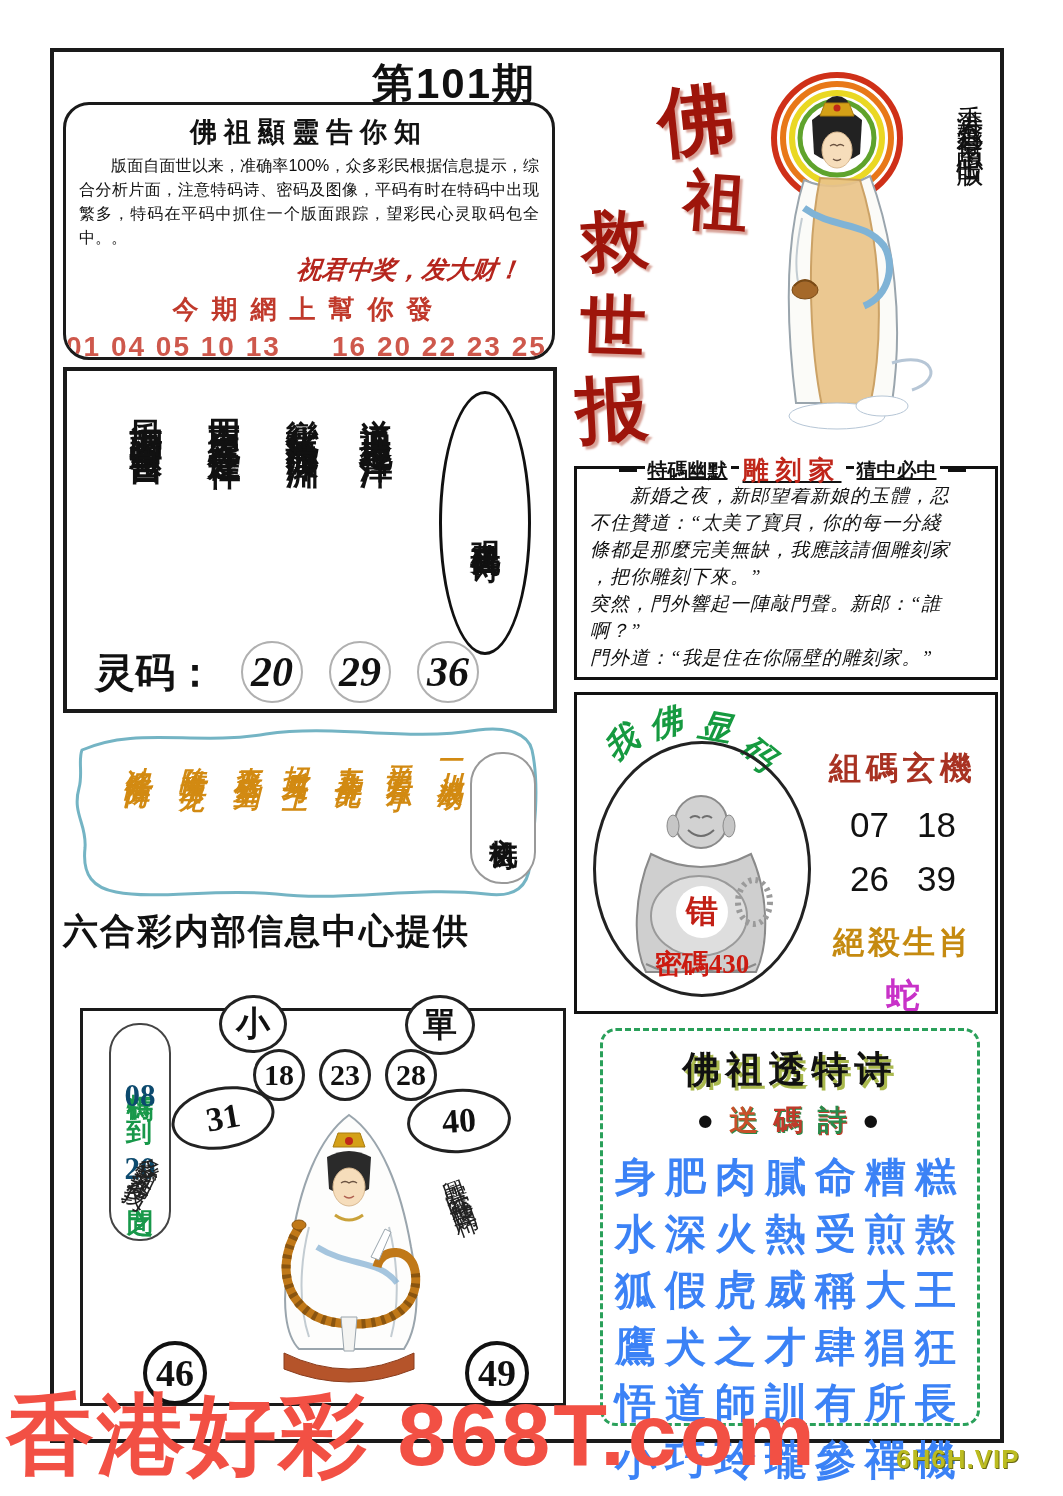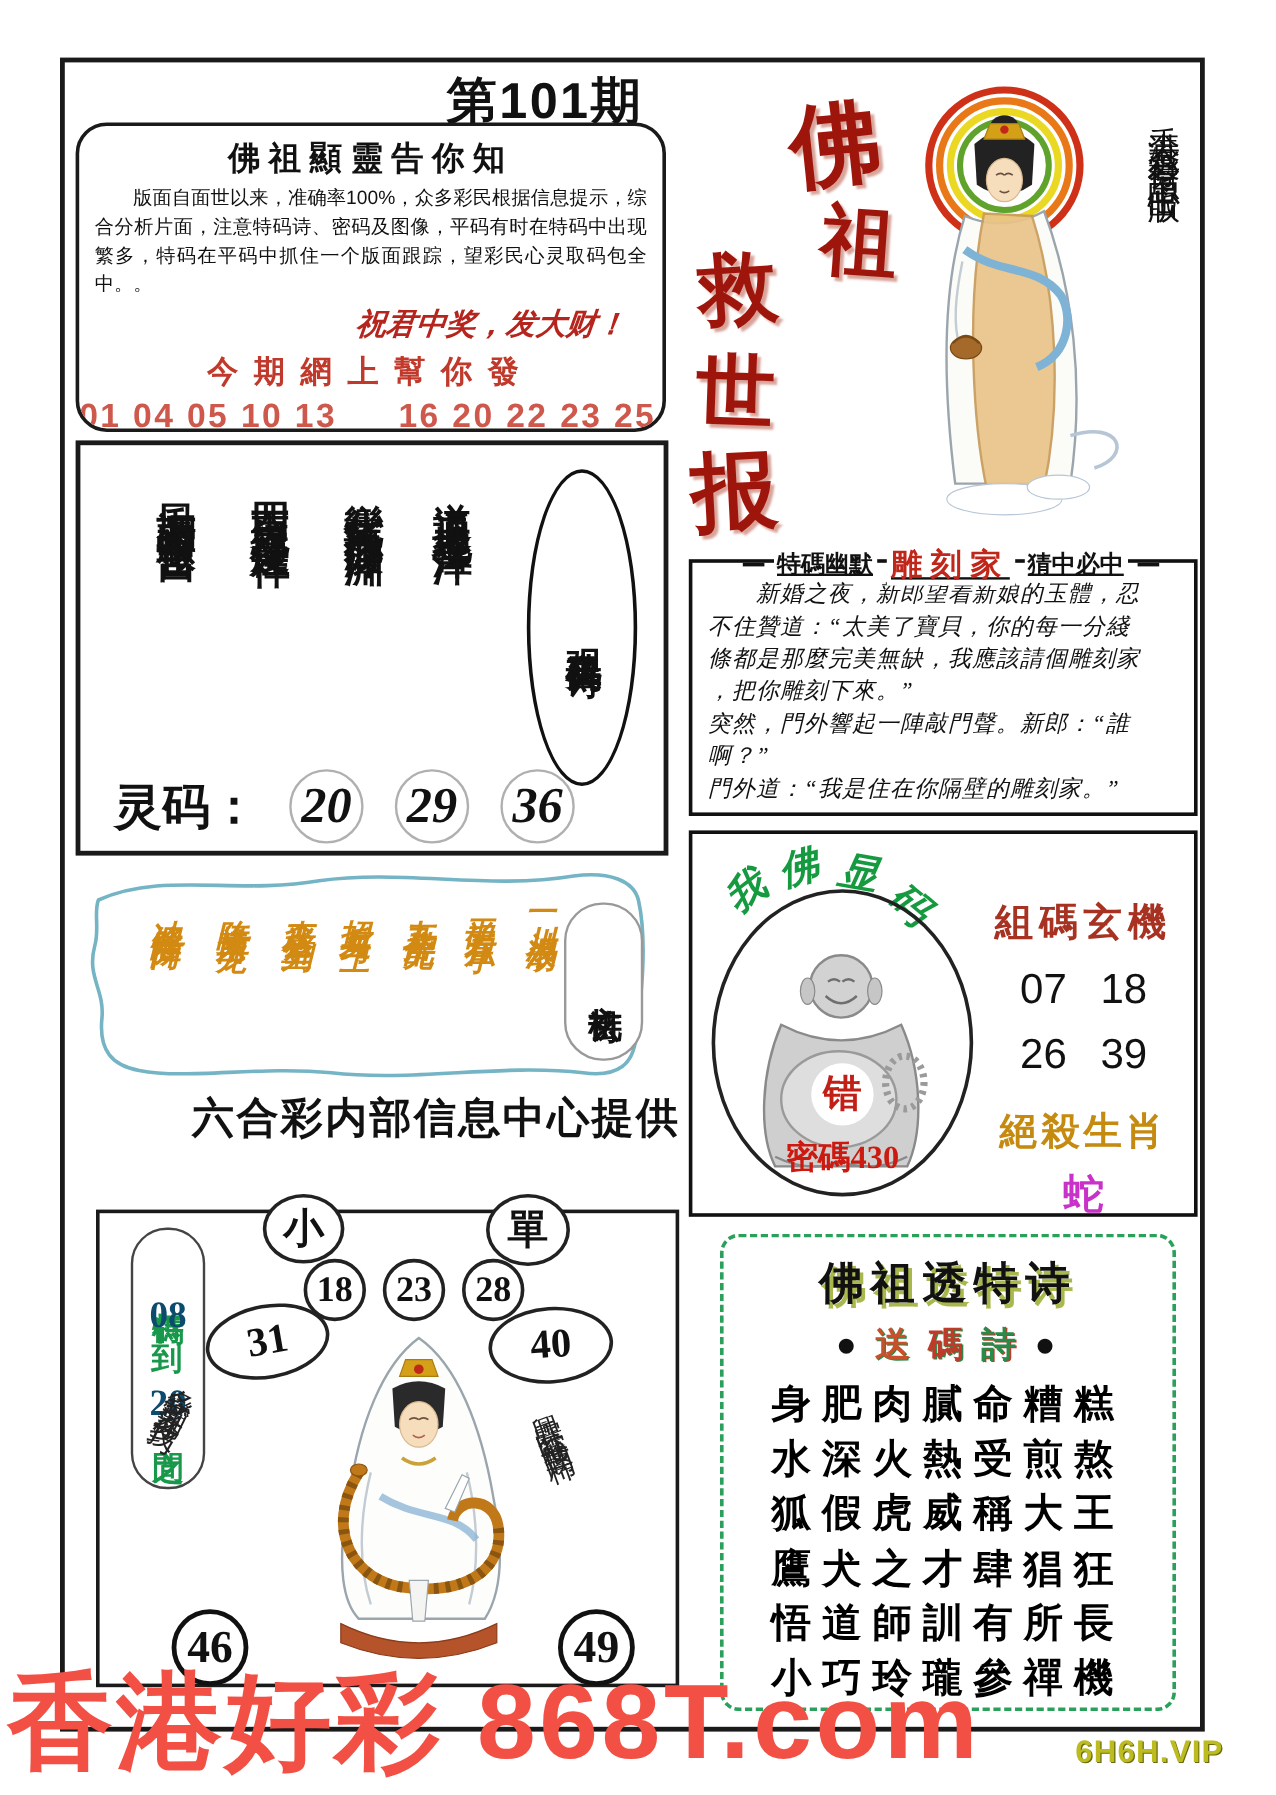--- a/index.html
+++ b/index.html
@@ -38,21 +38,21 @@
 
   
   .boxW{position:absolute;left:66px;top:716px;width:480px;height:192px;}
   .boxW svg{position:absolute;left:0;top:0;}
   .colW{position:absolute;top:30px;font-size:25px;font-weight:bold;font-style:italic;
         color:#d28a12;letter-spacing:5px;}
   .ovalW{position:absolute;left:404px;top:36px;width:62px;height:128px;border:2px solid #999;
          border-radius:32px;background:#fff;display:flex;align-items:center;justify-content:center;}
   .ovalW span{font-size:28px;font-weight:bold;letter-spacing:2px;}
 
-  .heading{position:absolute;left:73px;top:908px;width:494px;text-align:right;
+  .heading{position:absolute;left:63px;top:908px;width:494px;text-align:left;
            font-size:35px;font-weight:bold;letter-spacing:2px;}
 
   
   .boxC{position:absolute;left:80px;top:1008px;width:486px;height:398px;box-sizing:border-box;
         border:3px solid #1a1a1a;}
   .pill{position:absolute;left:26px;top:12px;width:58px;height:214px;border:2px solid #444;
         border-radius:30px;display:flex;flex-direction:column;align-items:center;justify-content:center;gap:1px;}
   .pill .g{color:#18984a;font-size:26px;font-weight:bold;letter-spacing:2px;}
   .pill .n{color:#0c4a6e;font-size:31px;font-weight:bold;}
   .ovalC{position:absolute;background:#fff;border:3px solid #222;border-radius:50%;
@@ -93,21 +93,21 @@
   
   .boxT{position:absolute;left:600px;top:1028px;width:380px;height:398px;box-sizing:border-box;
         border:3px dashed #2aa05a;border-radius:16px;}
   .boxT .ttl{margin-top:14px;text-align:center;font-size:37px;font-weight:bold;letter-spacing:6px;
              text-shadow:3px 3px 0 #a9b84c;}
   .boxT .sub{margin-top:6px;text-align:center;font-size:29px;font-weight:bold;letter-spacing:4px;}
   .boxT .sub .c1{color:#c8502a;text-shadow:1px 1px 0 #2a8a4a;}
   .boxT .sub .c2{color:#c03a2a;text-shadow:1px 1px 0 #2a8a4a;}
   .boxT .sub .c3{color:#2a8a4a;text-shadow:1px 1px 0 #c03a2a;}
   .boxT .rows{margin-top:8px;text-align:center;}
-  .boxT .rows div{font-size:33px;font-weight:bold;color:#000000;letter-spacing:9px;line-height:1.38;}
+  .boxT .rows div{font-size:41px;font-weight:bold;color:#3b82f6;letter-spacing:9px;line-height:1.38;}
 
   
   .watermark{position:absolute;left:6px;top:1376px;font-size:88px;font-weight:bold;color:#f25044;
              letter-spacing:3px;white-space:nowrap;z-index:60;}
   .sitebadge{position:absolute;left:896px;top:1444px;font-size:26px;font-weight:bold;
              color:#bcbc20;text-shadow:1px 1px 0 #6a6a12;z-index:61;letter-spacing:1px;}
 </style>
 </head>
 <body>
 

